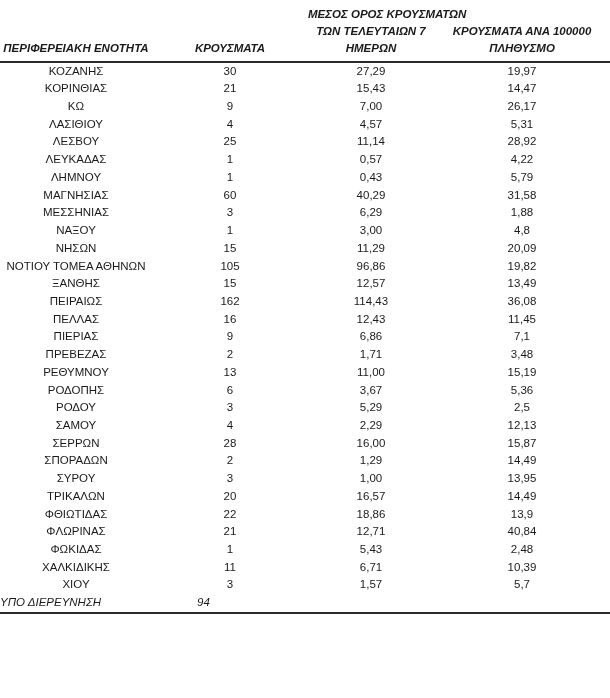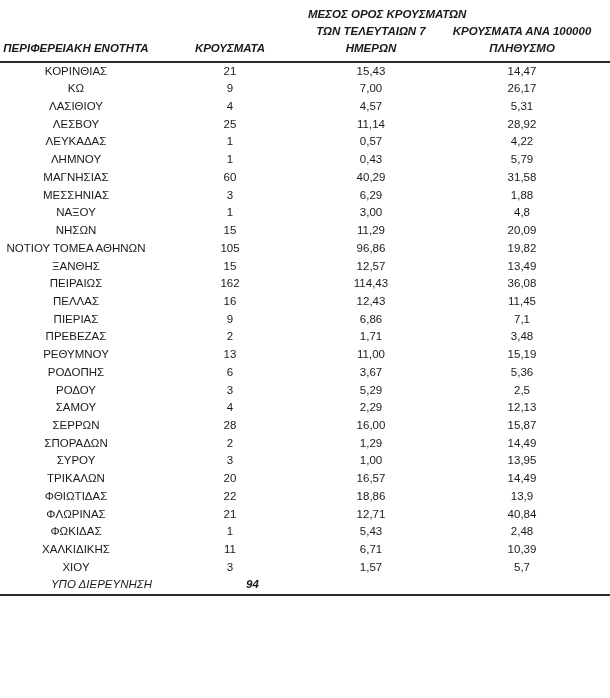--- a/index.html
+++ b/index.html
@@ -49,27 +49,26 @@
     height: 17.72px;
     line-height: 17.72px;
     padding: 0;
     white-space: nowrap;
     overflow: visible;
   }
   tr.footer td {
     font-style: italic;
   }
   tr.footer td.c1 {
-    text-align: right;
-    padding-left: 10px;
+    text-align: left;
+    padding-left: 0;
   }
   tr.footer td.c2 {
-    text-align: center;
+    text-align: left;
     padding-left: 45px;
-    font-weight: bold;
   }
 </style>
 </head>
 <body>
 
 <div class="page">
   <table class="stats">
     <colgroup>
       <col class="c1">
         <col class="c2">
@@ -90,20 +89,26 @@
           <div class="hline">ΗΜΕΡΩΝ</div>
         </th>
         <th>
           <div class="hline">ΚΡΟΥΣΜΑΤΑ ΑΝΑ 100000</div>
           <div class="hline">ΠΛΗΘΥΣΜΟ</div>
         </th>
       </tr>
     </thead>
     <tbody id="table-body">
         <tr>
+          <td class="c1">ΚΟΖΑΝΗΣ</td>
+          <td class="c2">30</td>
+          <td class="c3">27,29</td>
+          <td class="c4">19,97</td>
+        </tr>
+        <tr>
           <td class="c1">ΚΟΡΙΝΘΙΑΣ</td>
           <td class="c2">21</td>
           <td class="c3">15,43</td>
           <td class="c4">14,47</td>
         </tr>
         <tr>
           <td class="c1">ΚΩ</td>
           <td class="c2">9</td>
           <td class="c3">7,00</td>
           <td class="c4">26,17</td>

